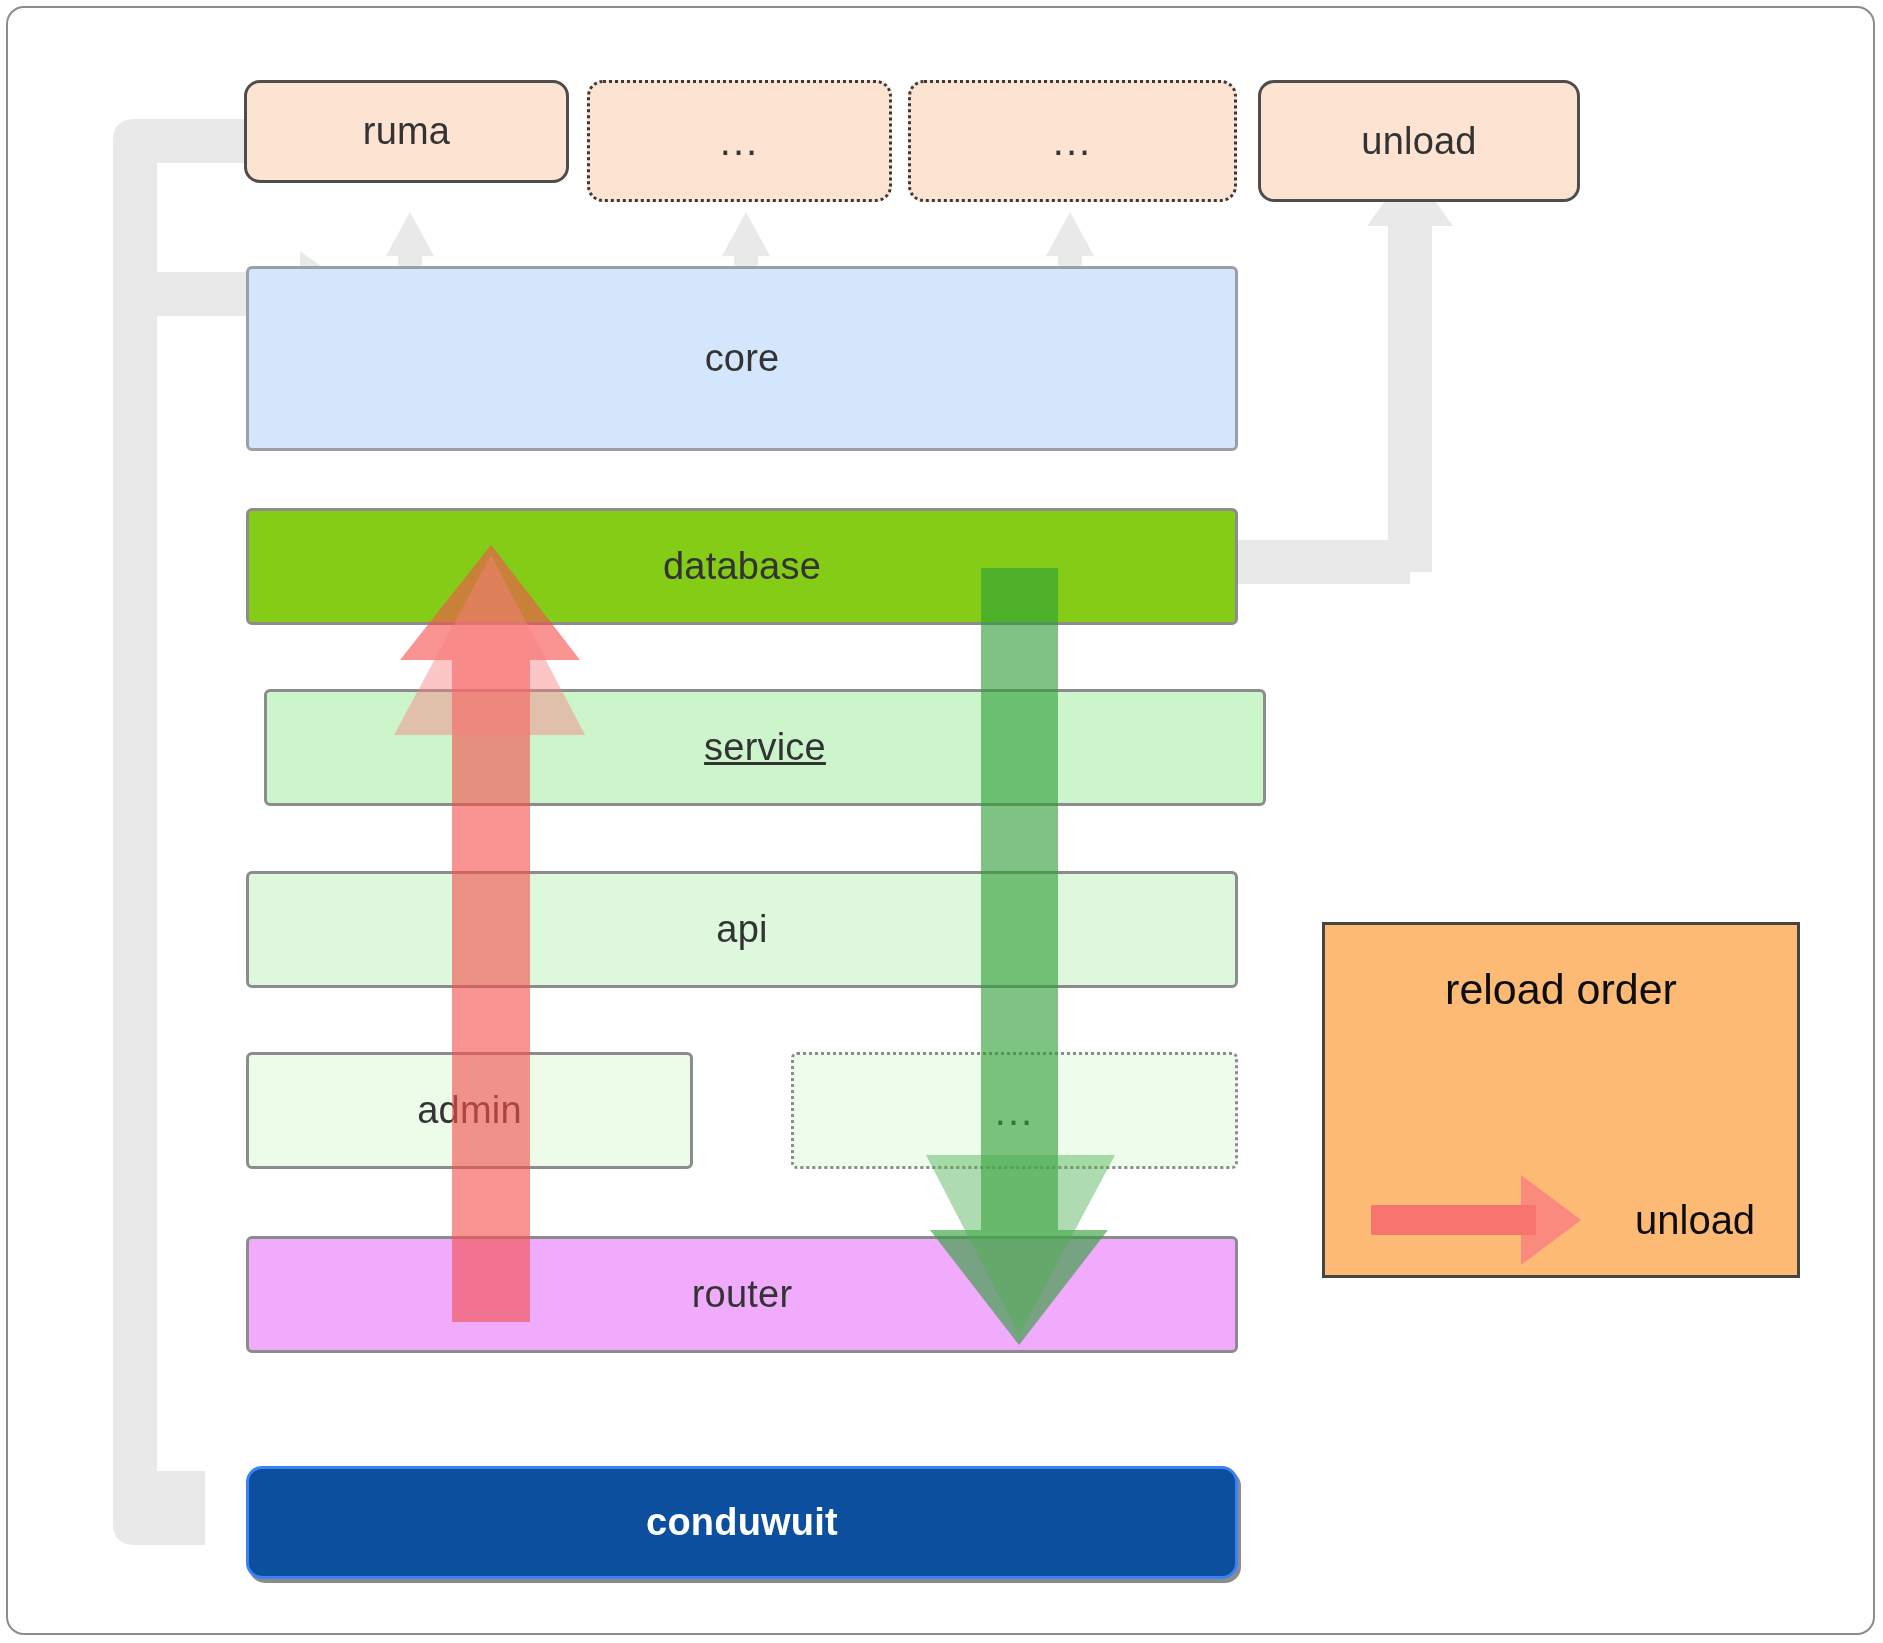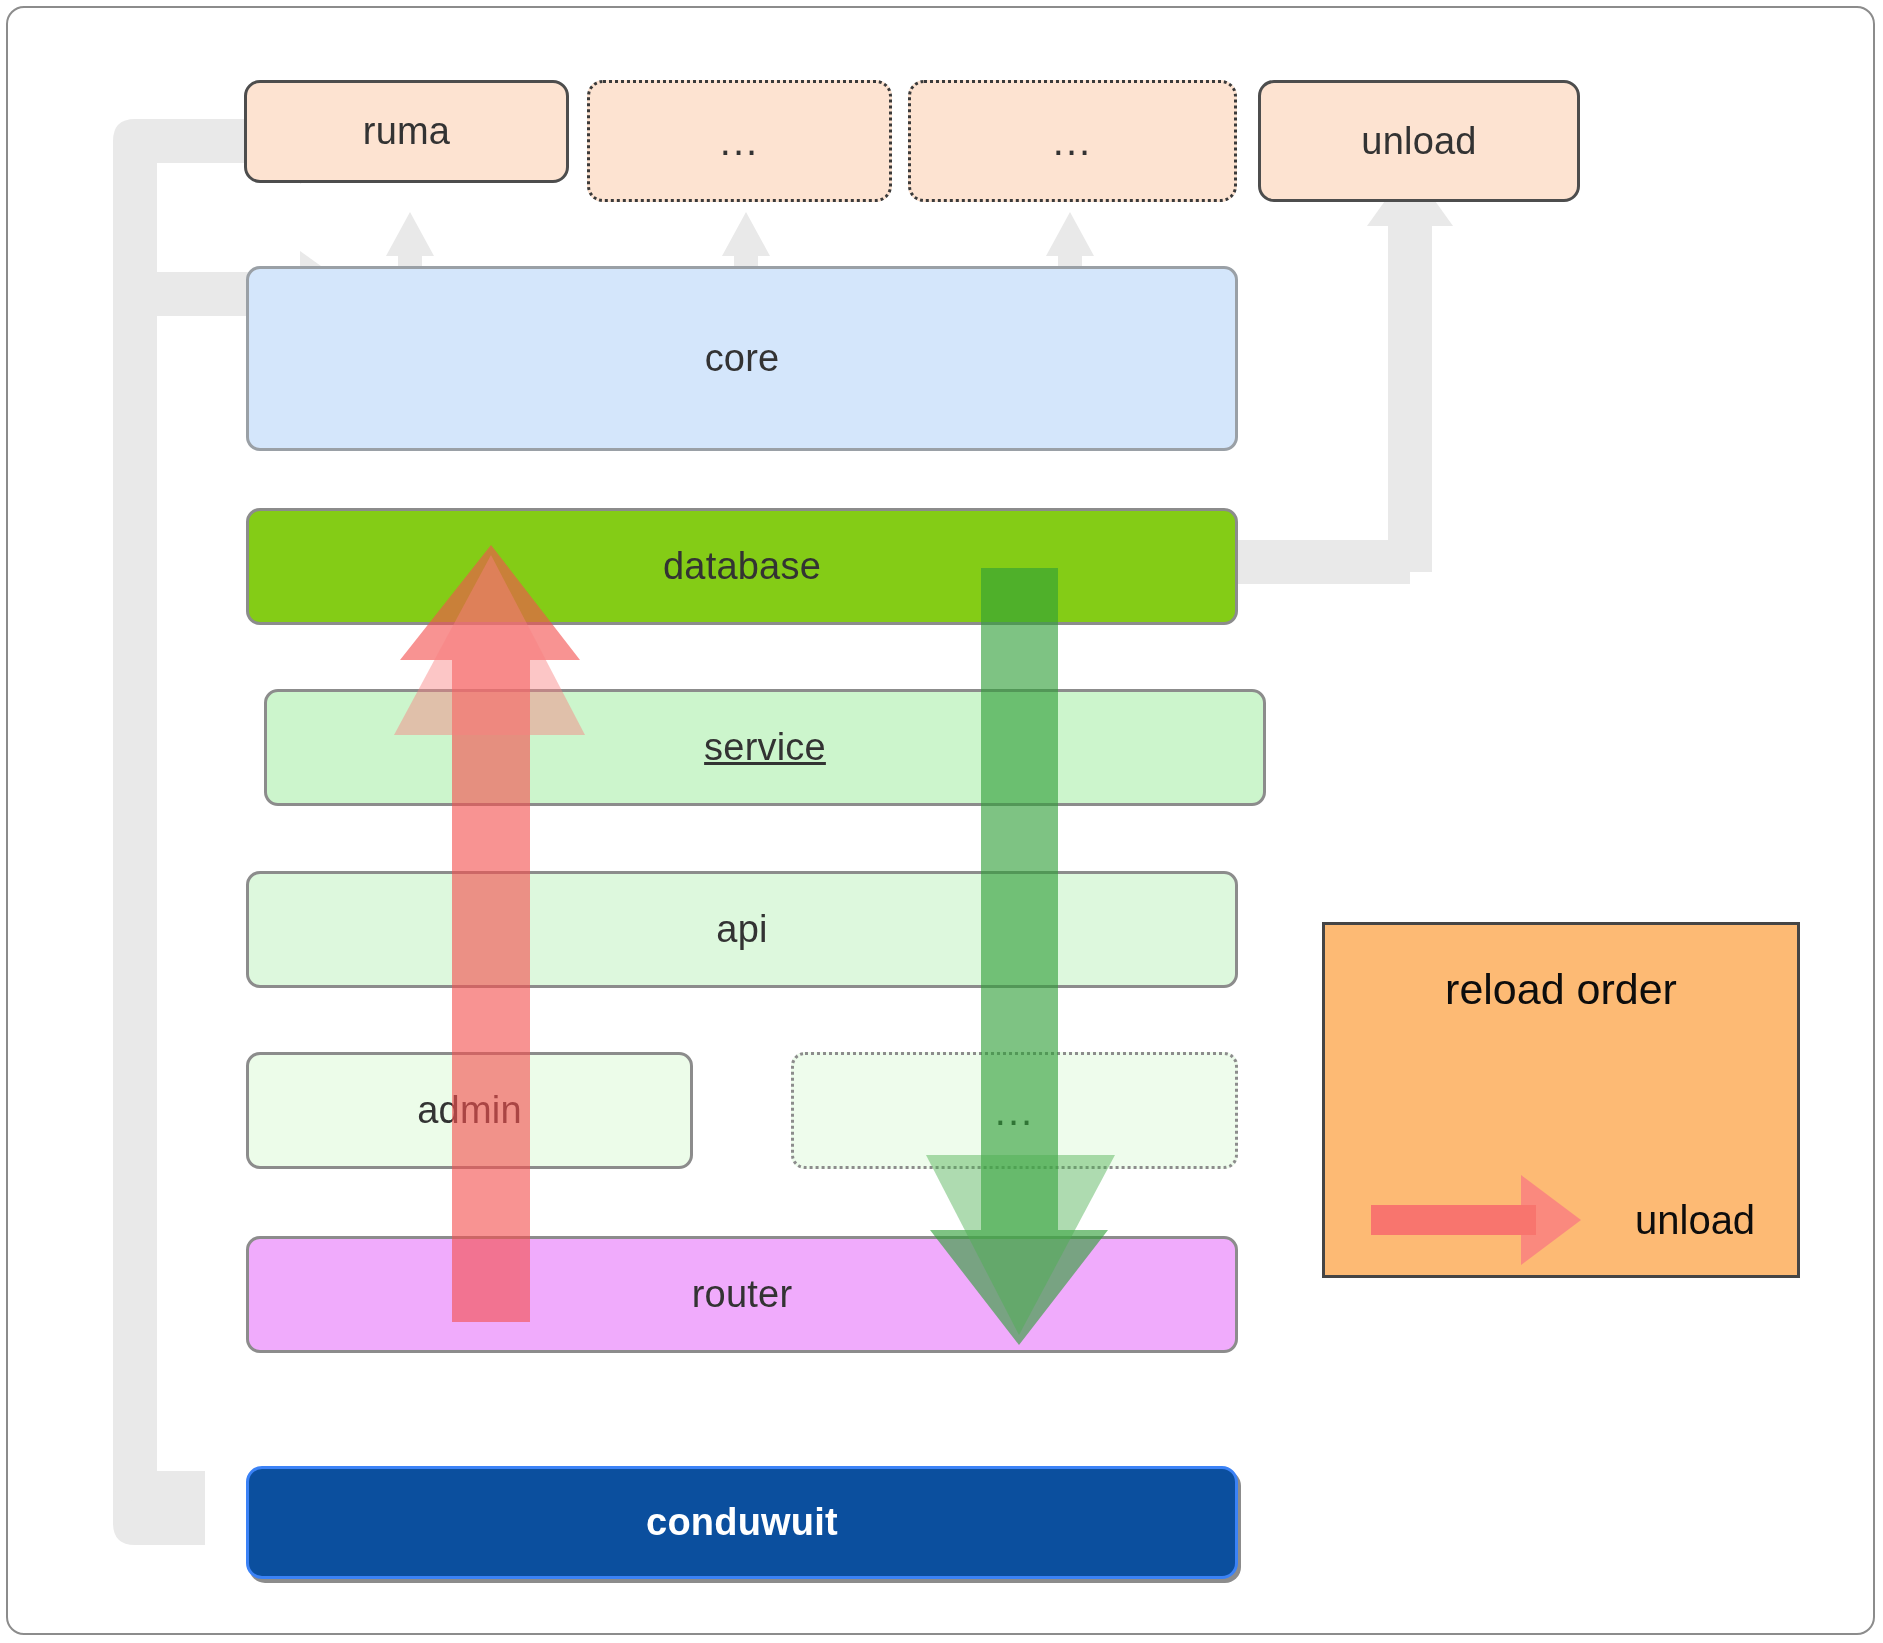--- a/index.html
+++ b/index.html
@@ -8,21 +8,21 @@
 
   .frame{
     position:absolute;left:6px;top:6px;width:1869px;height:1629px;
     border:2px solid #8c8c8c;border-radius:18px;background:#fff;box-sizing:border-box;
   }
 
   
   .node{
     position:absolute;box-sizing:border-box;
     display:flex;align-items:center;justify-content:center;
-    border-radius:14px;
+    border-radius:6px;
     font-size:38px;color:#333333;
     letter-spacing:.2px;
   }
   .node .lbl{pointer-events:none;}
 
   .dep{                      
     background:#fde3d1;border:3px solid #4d4d4d;border-radius:16px;
   }
   .dep.dotted{border:3px dotted #3a3a3a;}
 

